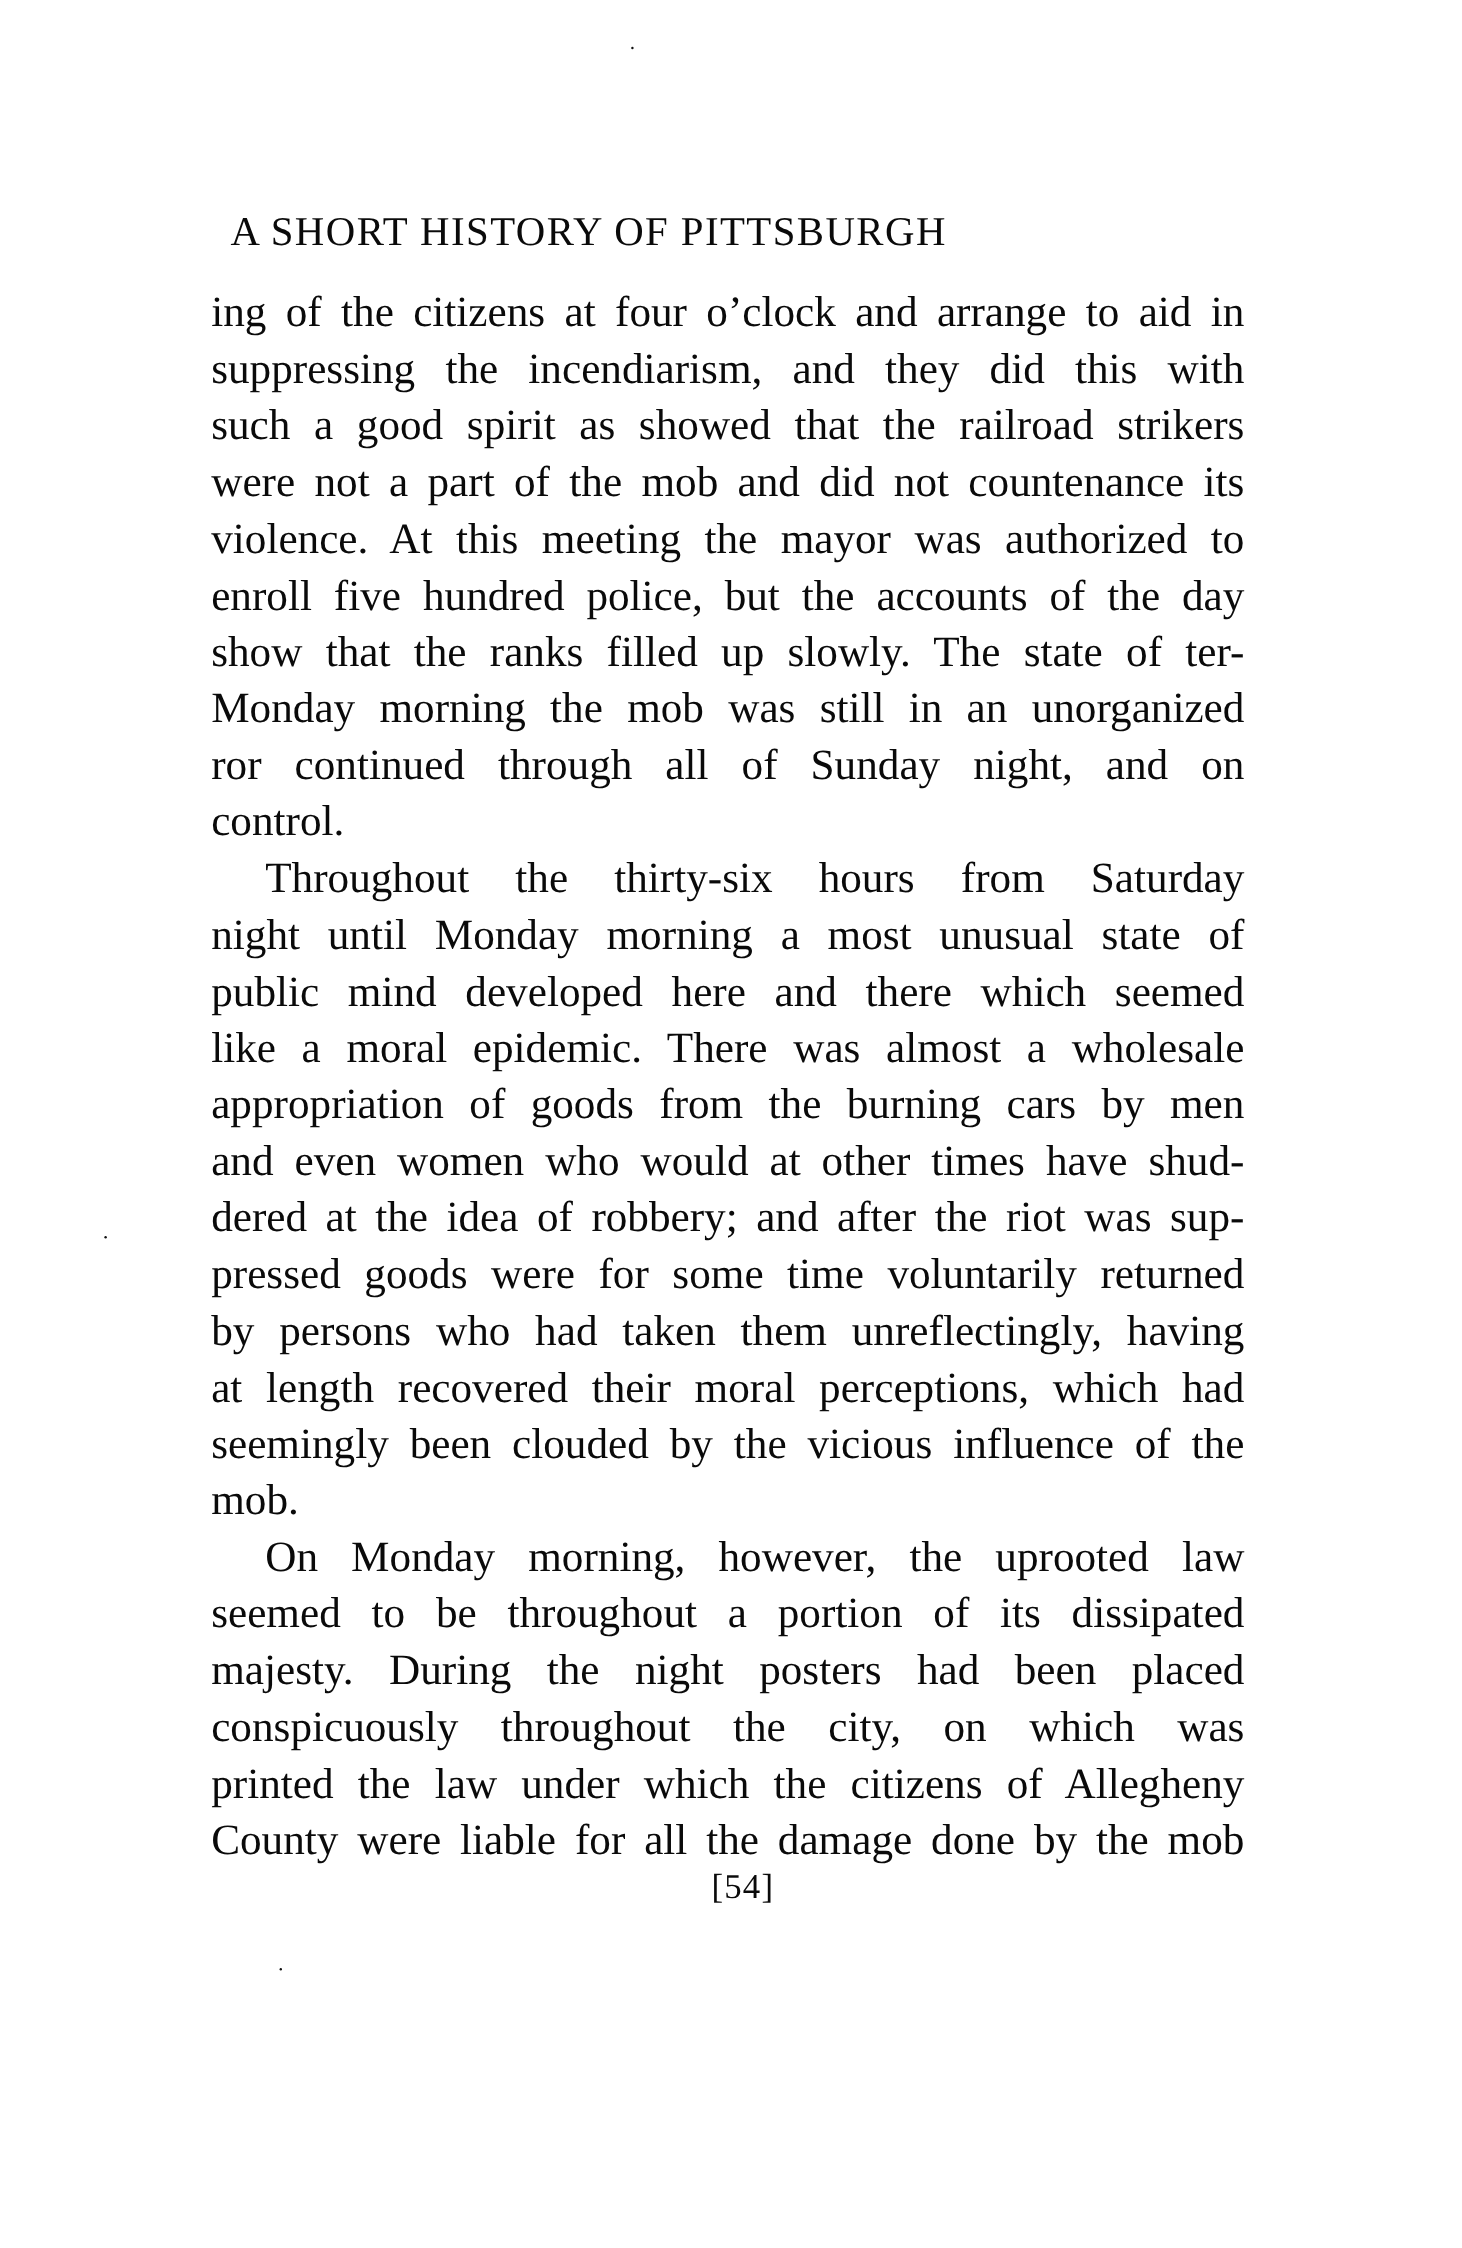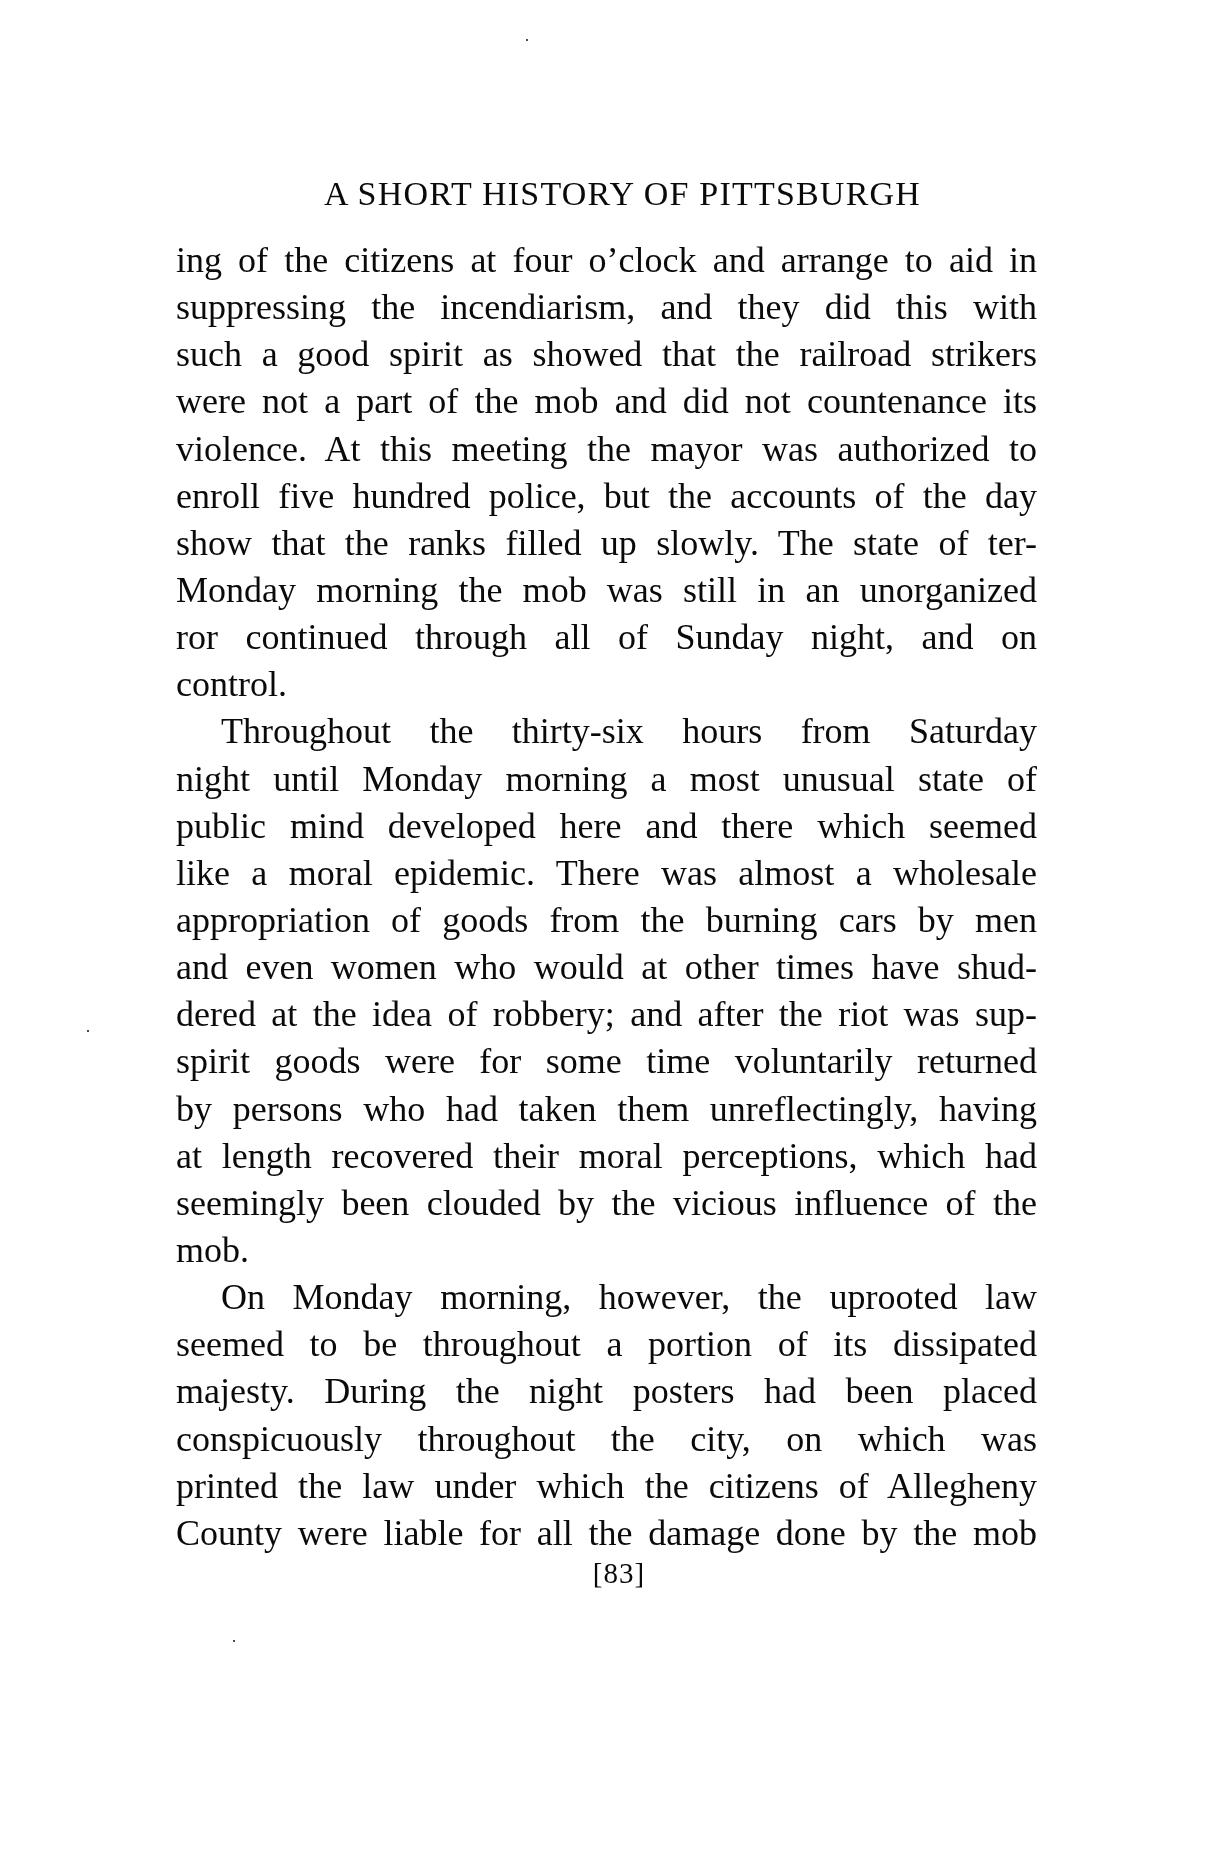--- a/index.html
+++ b/index.html
@@ -20,21 +20,20 @@
     left: 0; top: 0;
     width: 1218px;
     height: 1873px;
     background: #ffffff;
   }
   .running-head {
     position: absolute;
     left: 192px;
     width: 861px;
     top: 176px;
-    text-align: center;
     font-size: 34px;
     line-height: 36px;
     letter-spacing: 1.2px;
     white-space: nowrap;
   }
   .body-text {
     position: absolute;
     left: 176px;
     width: 861px;
     top: 237px;
@@ -101,33 +100,33 @@
     </div>
 
     <div>
       <span class="line indent">Throughout the thirty-six hours from Saturday</span>
       <span class="line">night until Monday morning a most unusual state of</span>
       <span class="line">public mind developed here and there which seemed</span>
       <span class="line">like a moral epidemic.  There was almost a wholesale</span>
       <span class="line">appropriation of goods from the burning cars by men</span>
       <span class="line">and even women who would at other times have shud-</span>
       <span class="line">dered at the idea of robbery; and after the riot was sup-</span>
-      <span class="line">spirit goods were for some time voluntarily returned</span>
+      <span class="line">pressed goods were for some time voluntarily returned</span>
       <span class="line">by persons who had taken them unreflectingly, having</span>
       <span class="line">at length recovered their moral perceptions, which had</span>
       <span class="line">seemingly been clouded by the vicious influence of the</span>
       <span class="line last">mob.</span>
     </div>
 
     <div>
       <span class="line indent">On Monday morning, however, the uprooted law</span>
       <span class="line">seemed to be throughout a portion of its dissipated</span>
       <span class="line">majesty.  During the night posters had been placed</span>
       <span class="line">conspicuously throughout the city, on which was</span>
       <span class="line">printed the law under which the citizens of Allegheny</span>
       <span class="line">County were liable for all the damage done by the mob</span>
     </div>
 
   </div>
 
-  <div class="folio">[83]</div>
+  <div class="folio">[54]</div>
 
 </div>
 
 </body></html>

